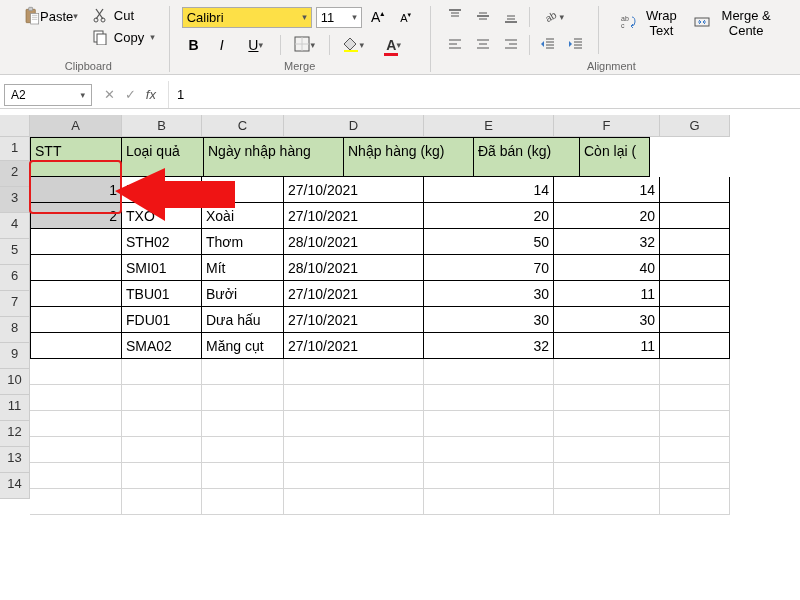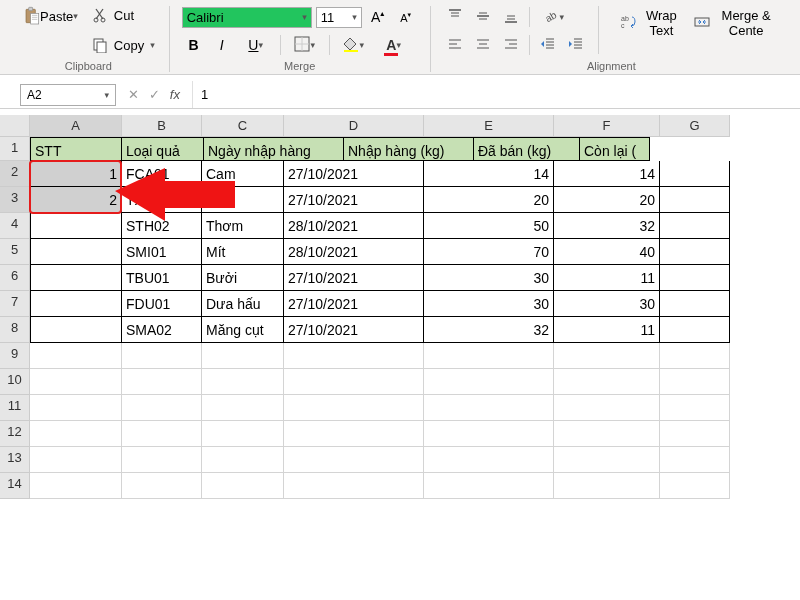--- a/index.html
+++ b/index.html
@@ -7,43 +7,43 @@
 
 
 .ribbon { background: #f3f2f1; border-bottom: 1px solid #d0d0d0; padding: 6px 8px 2px 8px; display: flex; }
 .ribbon-group { display: flex; flex-direction: column; align-items: center; border-right: 1px solid #d0d0d0; padding: 0 12px; }
 .ribbon-group:last-child { border-right: none; }
 .group-content { display: flex; align-items: flex-start; gap: 8px; flex: 1; }
 .group-label { font-size: 11px; color: #666; margin-top: 4px; }
 
 .paste-btn { display: flex; align-items: center; padding: 2px 4px; }
 
-.clipboard-mini { display: flex; flex-direction: column; gap: 12px; font-size: 13px; }
+.clipboard-mini { display: flex; flex-direction: column; gap: 4px; font-size: 13px; }
 .mini-btn { display: flex; align-items: center; gap: 6px; padding: 1px 2px; }
 .mini-icon { width: 16px; height: 16px; display: inline-flex; align-items: center; justify-content: center; }
 
 
 .font-group-rows { display: flex; flex-direction: column; gap: 6px; }
 .font-row { display: flex; align-items: center; gap: 4px; }
-.font-combo { width: 130px; border: 1px solid #ababab; background: #22c55e; padding: 2px 4px; font-size: 13px; display: flex; justify-content: space-between; align-items: center; }
+.font-combo { width: 130px; border: 1px solid #ababab; background: #fde047; padding: 2px 4px; font-size: 13px; display: flex; justify-content: space-between; align-items: center; }
 .size-combo { width: 46px; border: 1px solid #ababab; background: #fff; padding: 2px 4px; font-size: 13px; display: flex; justify-content: space-between; align-items: center; }
 .dd-arrow { font-size: 9px; color: #555; }
 .ribbon-icon-btn { width: 24px; height: 22px; display: flex; align-items: center; justify-content: center; font-size: 14px; }
 .ribbon-icon-btn.wider { width: 36px; }
 .sep { width: 1px; height: 20px; background: #d0d0d0; margin: 0 2px; }
 
 
 .align-rows { display: flex; flex-direction: column; gap: 6px; }
 
 .wrap-merge { display: flex; flex-direction: row; gap: 6px; margin-left: 8px; text-align: center; }
 .wrap-btn, .merge-btn { display: flex; align-items: center; gap: 6px; padding: 2px 4px; font-size: 13px; }
 
 
 .formula-bar { display: flex; align-items: center; border-bottom: 1px solid #d0d0d0; background: #fff; height: 28px; margin-top: 6px; }
-.name-box { width: 96px; border: 1px solid #ababab; padding: 3px 6px; font-size: 12px; display: flex; justify-content: space-between; align-items: center; margin-left: 20px; }
+.name-box { width: 88px; border: 1px solid #ababab; padding: 3px 6px; font-size: 12px; display: flex; justify-content: space-between; align-items: center; margin-left: 4px; }
 .fb-btns { display: flex; align-items: center; gap: 10px; padding: 0 12px; color: #999; font-size: 13px; }
 .fb-btns .fx { font-style: italic; color: #555; }
 .formula-input { flex: 1; padding: 3px 8px; font-size: 13px; border-left: 1px solid #e0e0e0; height: 100%; display: flex; align-items: center; }
 
 
 .grid { position: relative; margin-top: 6px; }
 .corner { position: absolute; left: 0; top: 0; width: 30px; height: 22px; background: #e6e6e6; border-right: 1px solid #ccc; border-bottom: 1px solid #ccc; }
 .col-headers { display: flex; margin-left: 30px; }
 .col-h { background: #e6e6e6; border-right: 1px solid #ccc; border-bottom: 1px solid #ccc; text-align: center; font-size: 13px; height: 22px; line-height: 22px; color: #333; }
 .col-h.sel { background: #d5d5d5; }
@@ -63,21 +63,21 @@
 
 .cA { width: 92px; } .cB { width: 80px; } .cC { width: 82px; } .cD { width: 140px; } .cE { width: 130px; } .cF { width: 106px; } .cG { width: 70px; }
 
 
 .sel-box { position: absolute; border: 2px solid #e51b1b; border-radius: 4px; pointer-events: none; }
 
 
 .arrow-ann { position: absolute; pointer-events: none; }
 
 .row-h, .cell { height: 26px; line-height: 22px; }
-.row-h.tall, .row.r1 .cell { height: 24px; }
+.row-h.tall, .row.r1 .cell { height: 40px; }
 
 </style>
 </head>
 <body>
 
 <div class="ribbon">
 
   <div class="ribbon-group">
     <div class="group-content">
       <div class="paste-btn">

